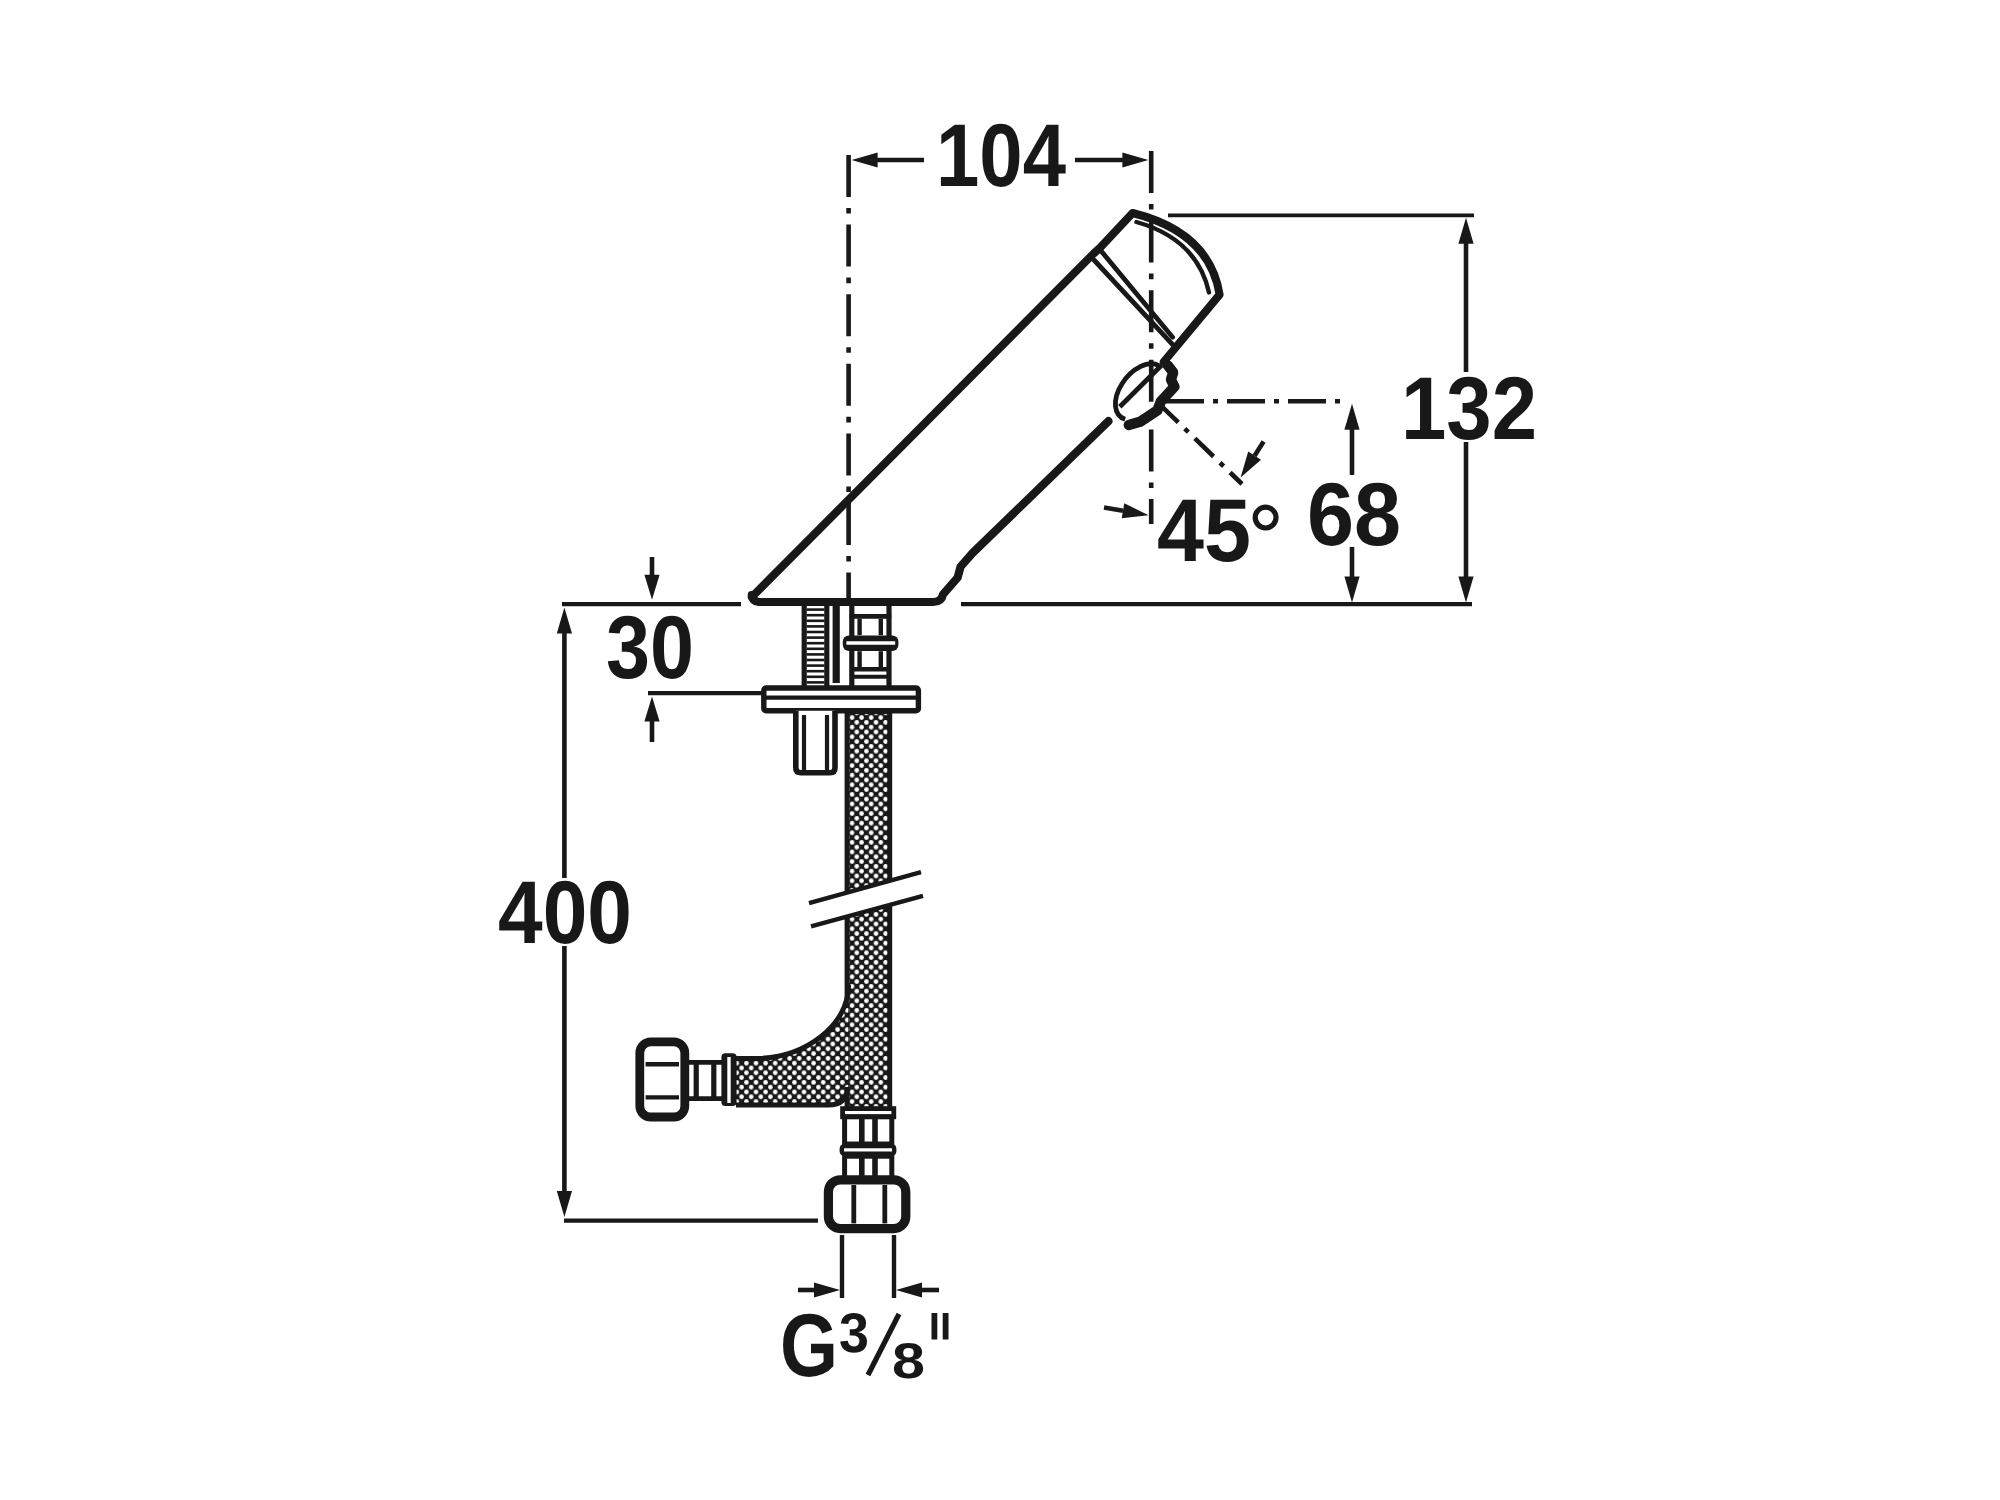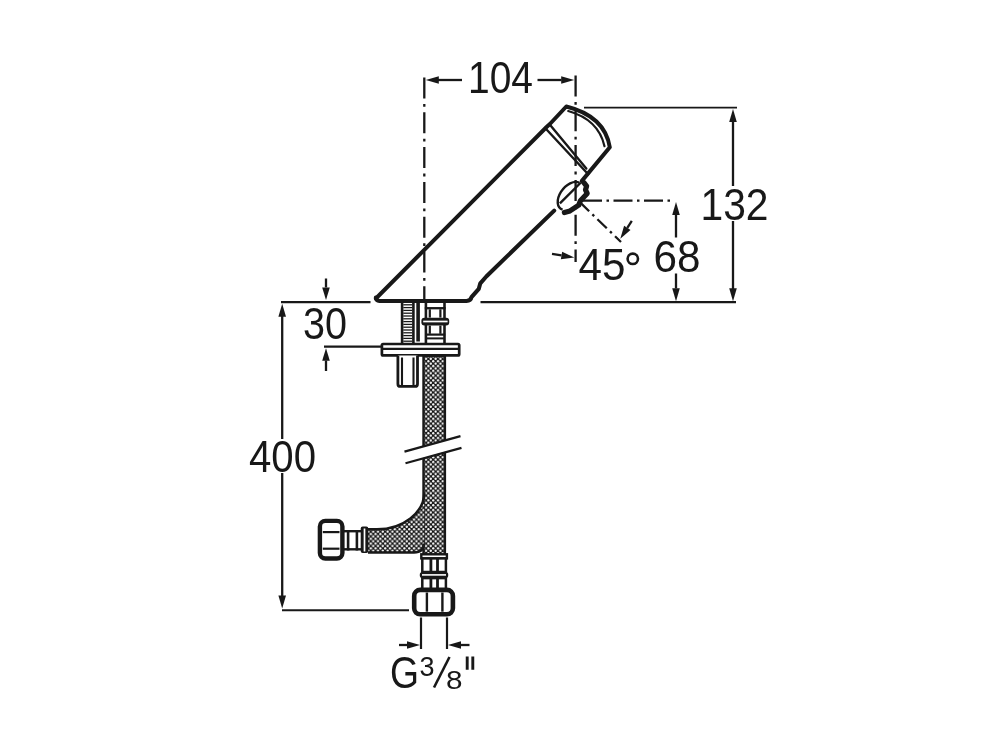--- a/index.html
+++ b/index.html
@@ -1,16 +1,16 @@
 <!DOCTYPE html>
 <html><head>
 <meta charset="utf-8">
 <style>
   html,body{margin:0;padding:0;background:#fff;}
-  #page{width:1000px;height:750px;position:relative;background:#fff;overflow:hidden;}
+  #page{width:1000px;height:750px;position:relative;background:#fff;overflow:hidden;font-weight:bold;}
   svg{position:absolute;left:0;top:0;}
   text{font-family:"Liberation Sans",sans-serif;fill:#181818;}
 </style>
 </head>
 <body>
 <div id="page">
 <svg width="1000" height="750" viewBox="0 0 1000 750">
 <defs>
 <pattern id="br" width="4.8" height="4.8" patternUnits="userSpaceOnUse">
   <rect width="4.8" height="4.8" fill="#181818"></rect>

